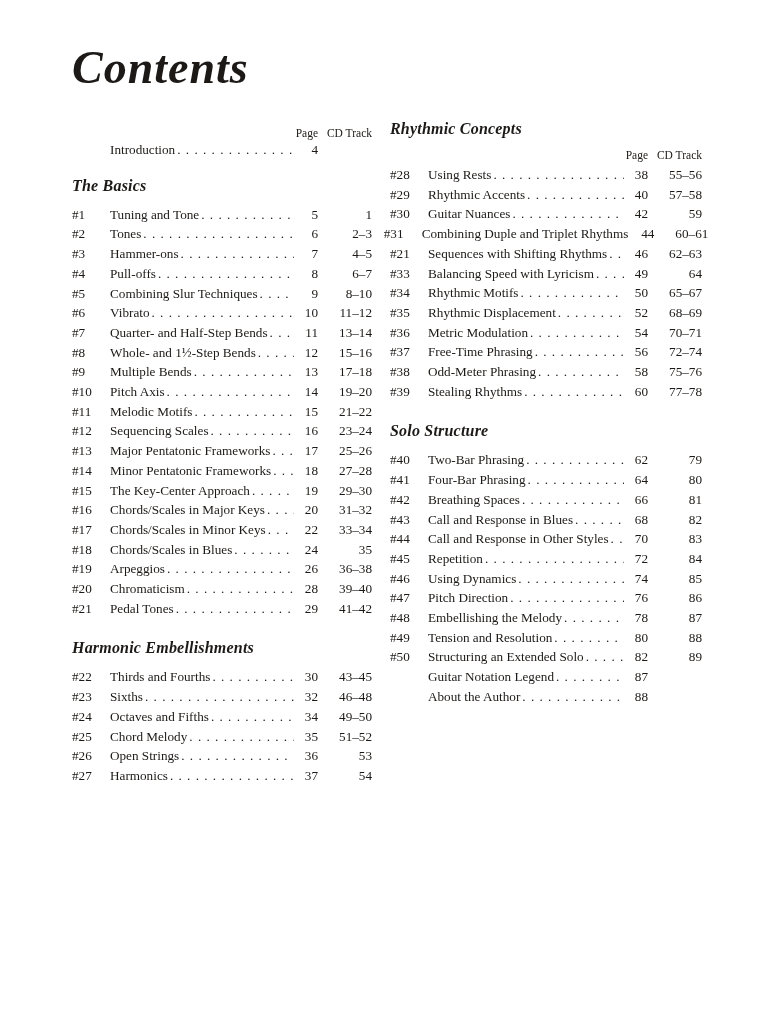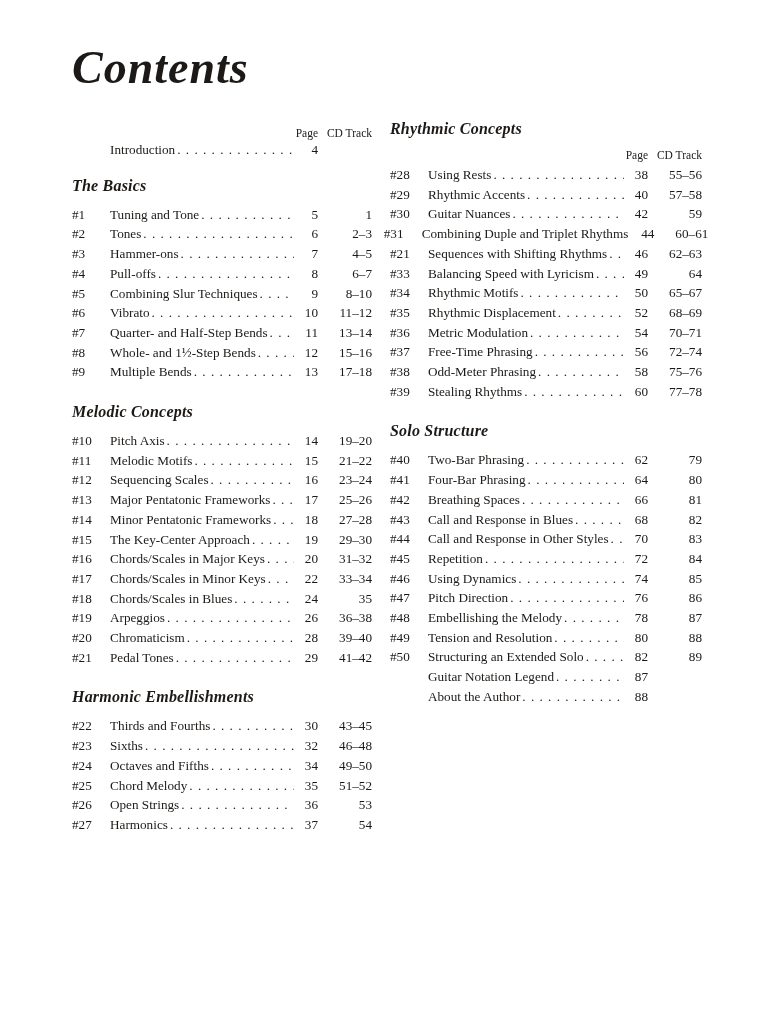--- a/index.html
+++ b/index.html
@@ -168,21 +168,20 @@
             </div>
             <div class="row">
               <span class="num">#9</span>
               <span class="rtitle">Multiple Bends</span>
               <span class="leader"></span>
               <span class="pg">13</span>
               <span class="trk">17–18</span>
             </div>
           </section>
           <section class="toc-section">
-            <h2 class="section-heading">Melodic Concepts</h2>
             <div class="row">
               <span class="num">#10</span>
               <span class="rtitle">Pitch Axis</span>
               <span class="leader"></span>
               <span class="pg">14</span>
               <span class="trk">19–20</span>
             </div>
             <div class="row">
               <span class="num">#11</span>
               <span class="rtitle">Melodic Motifs</span>

